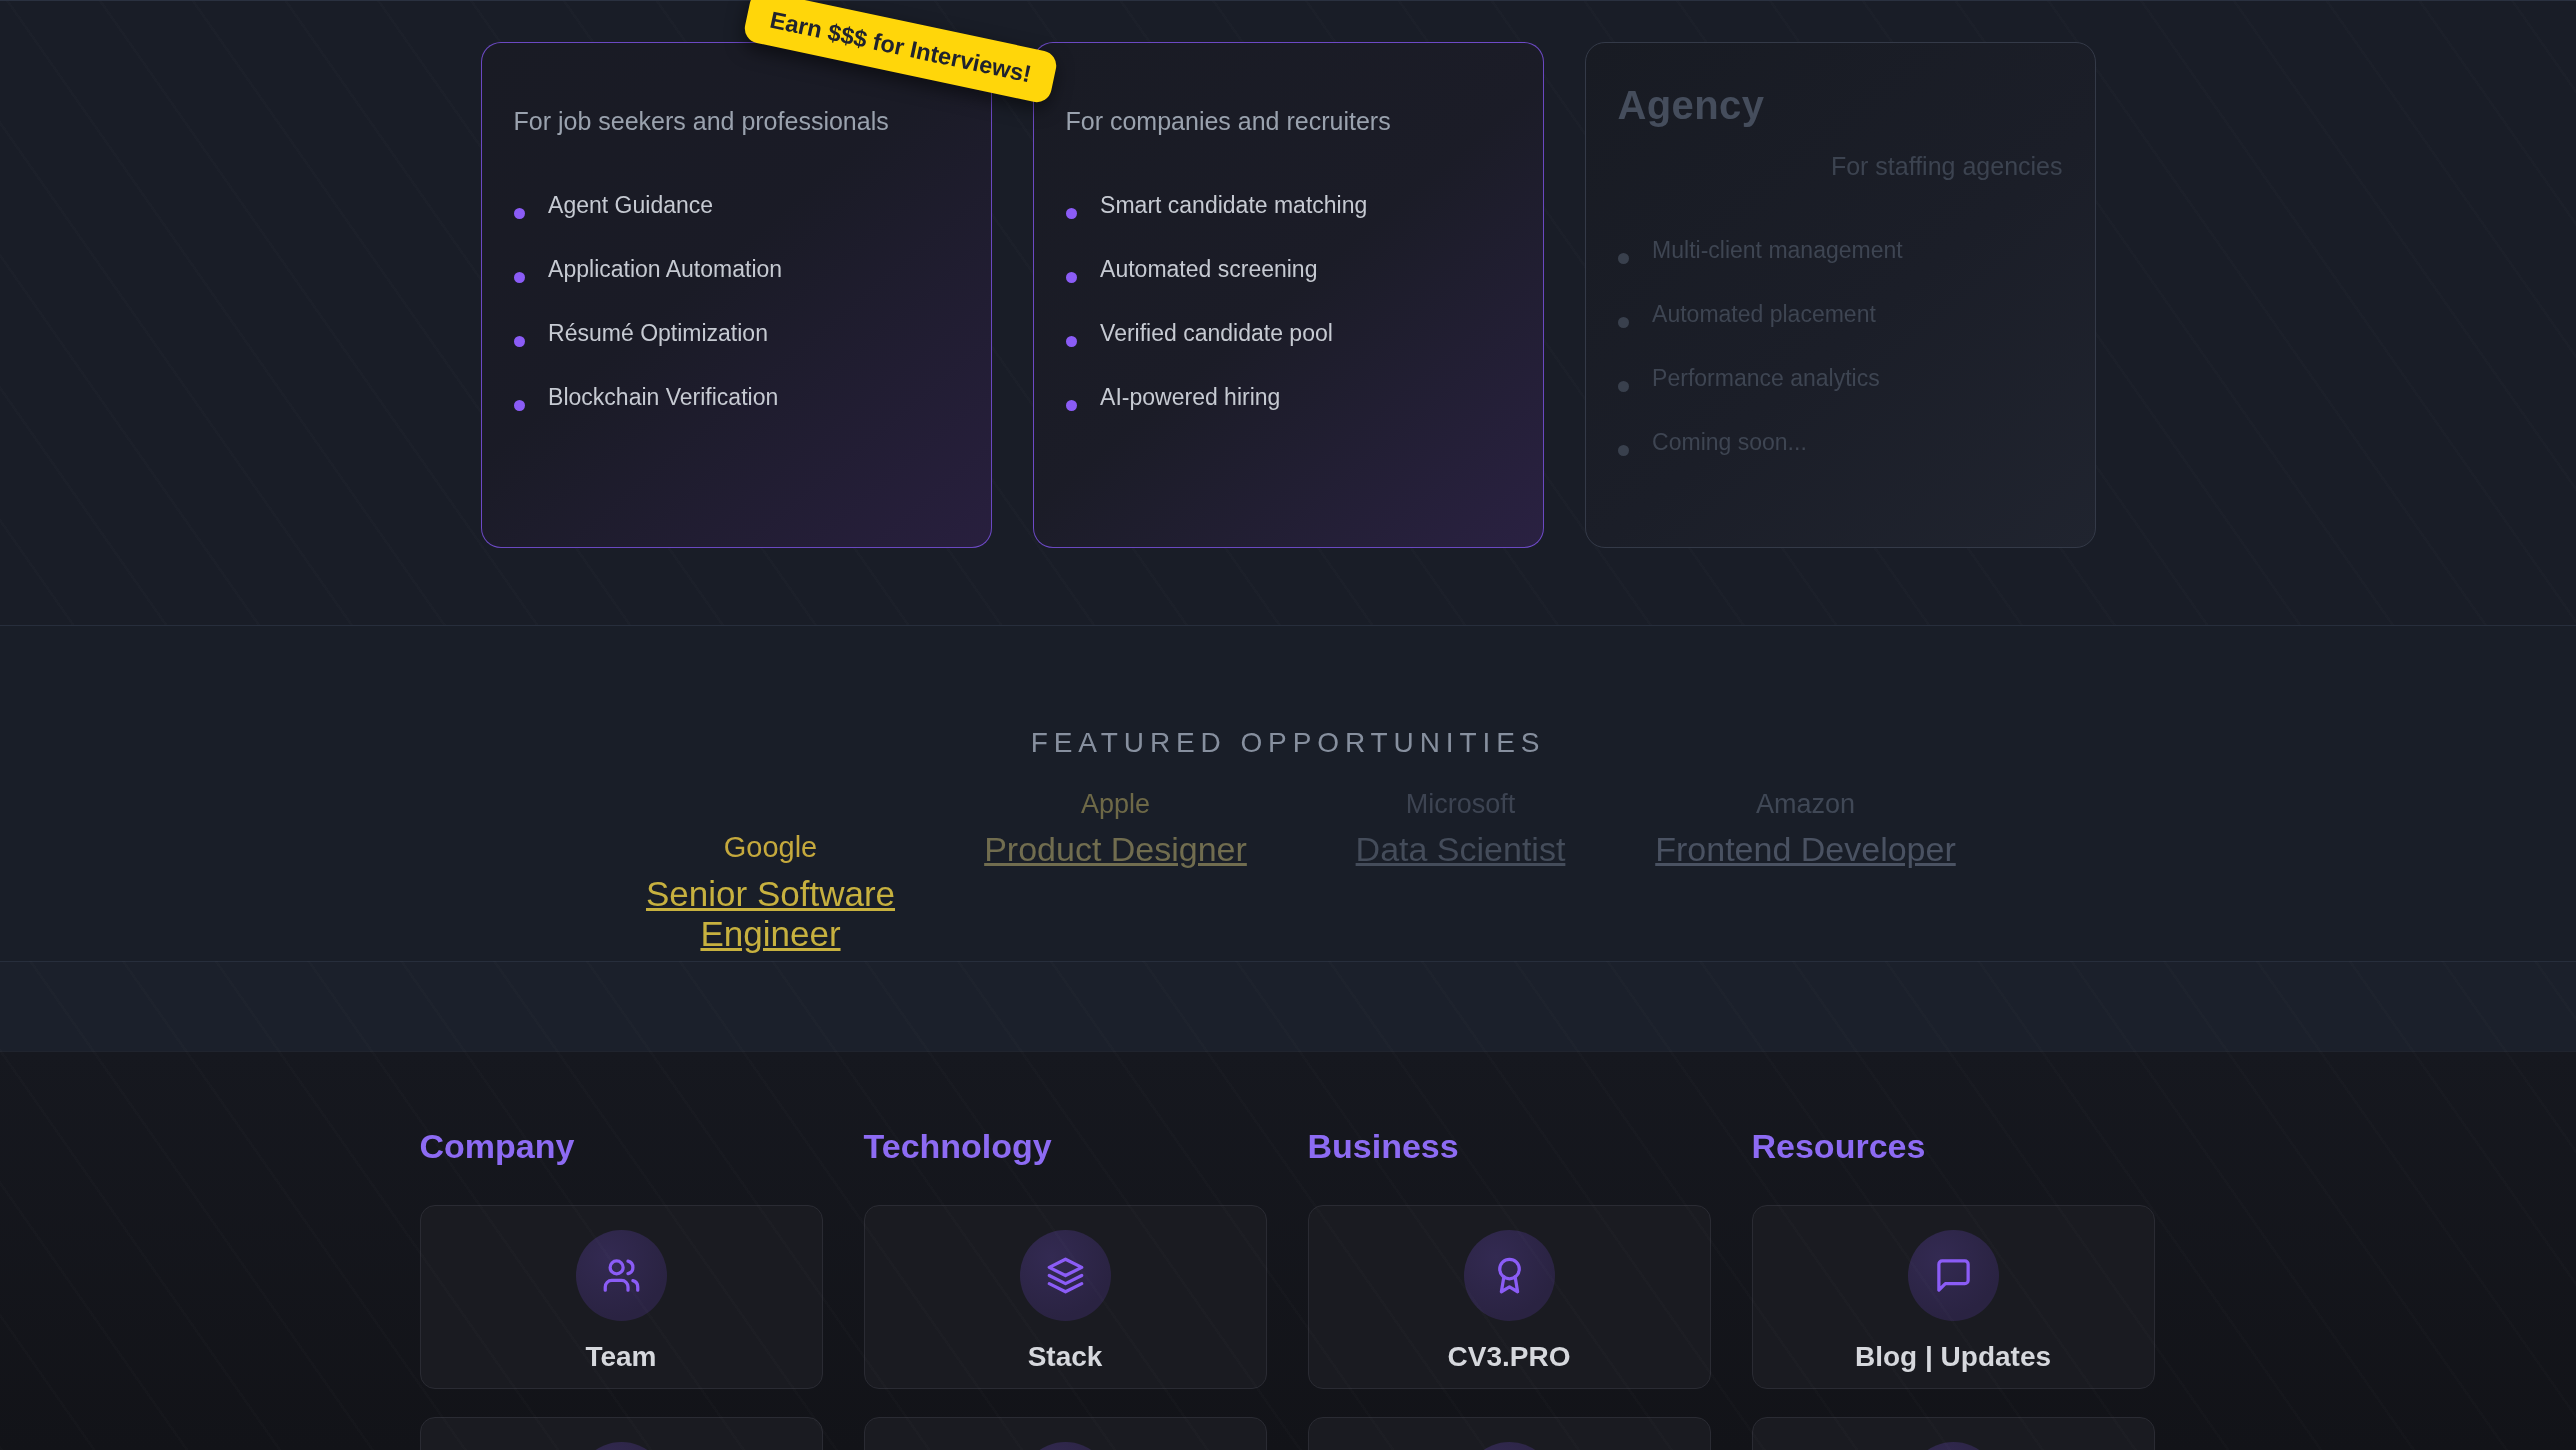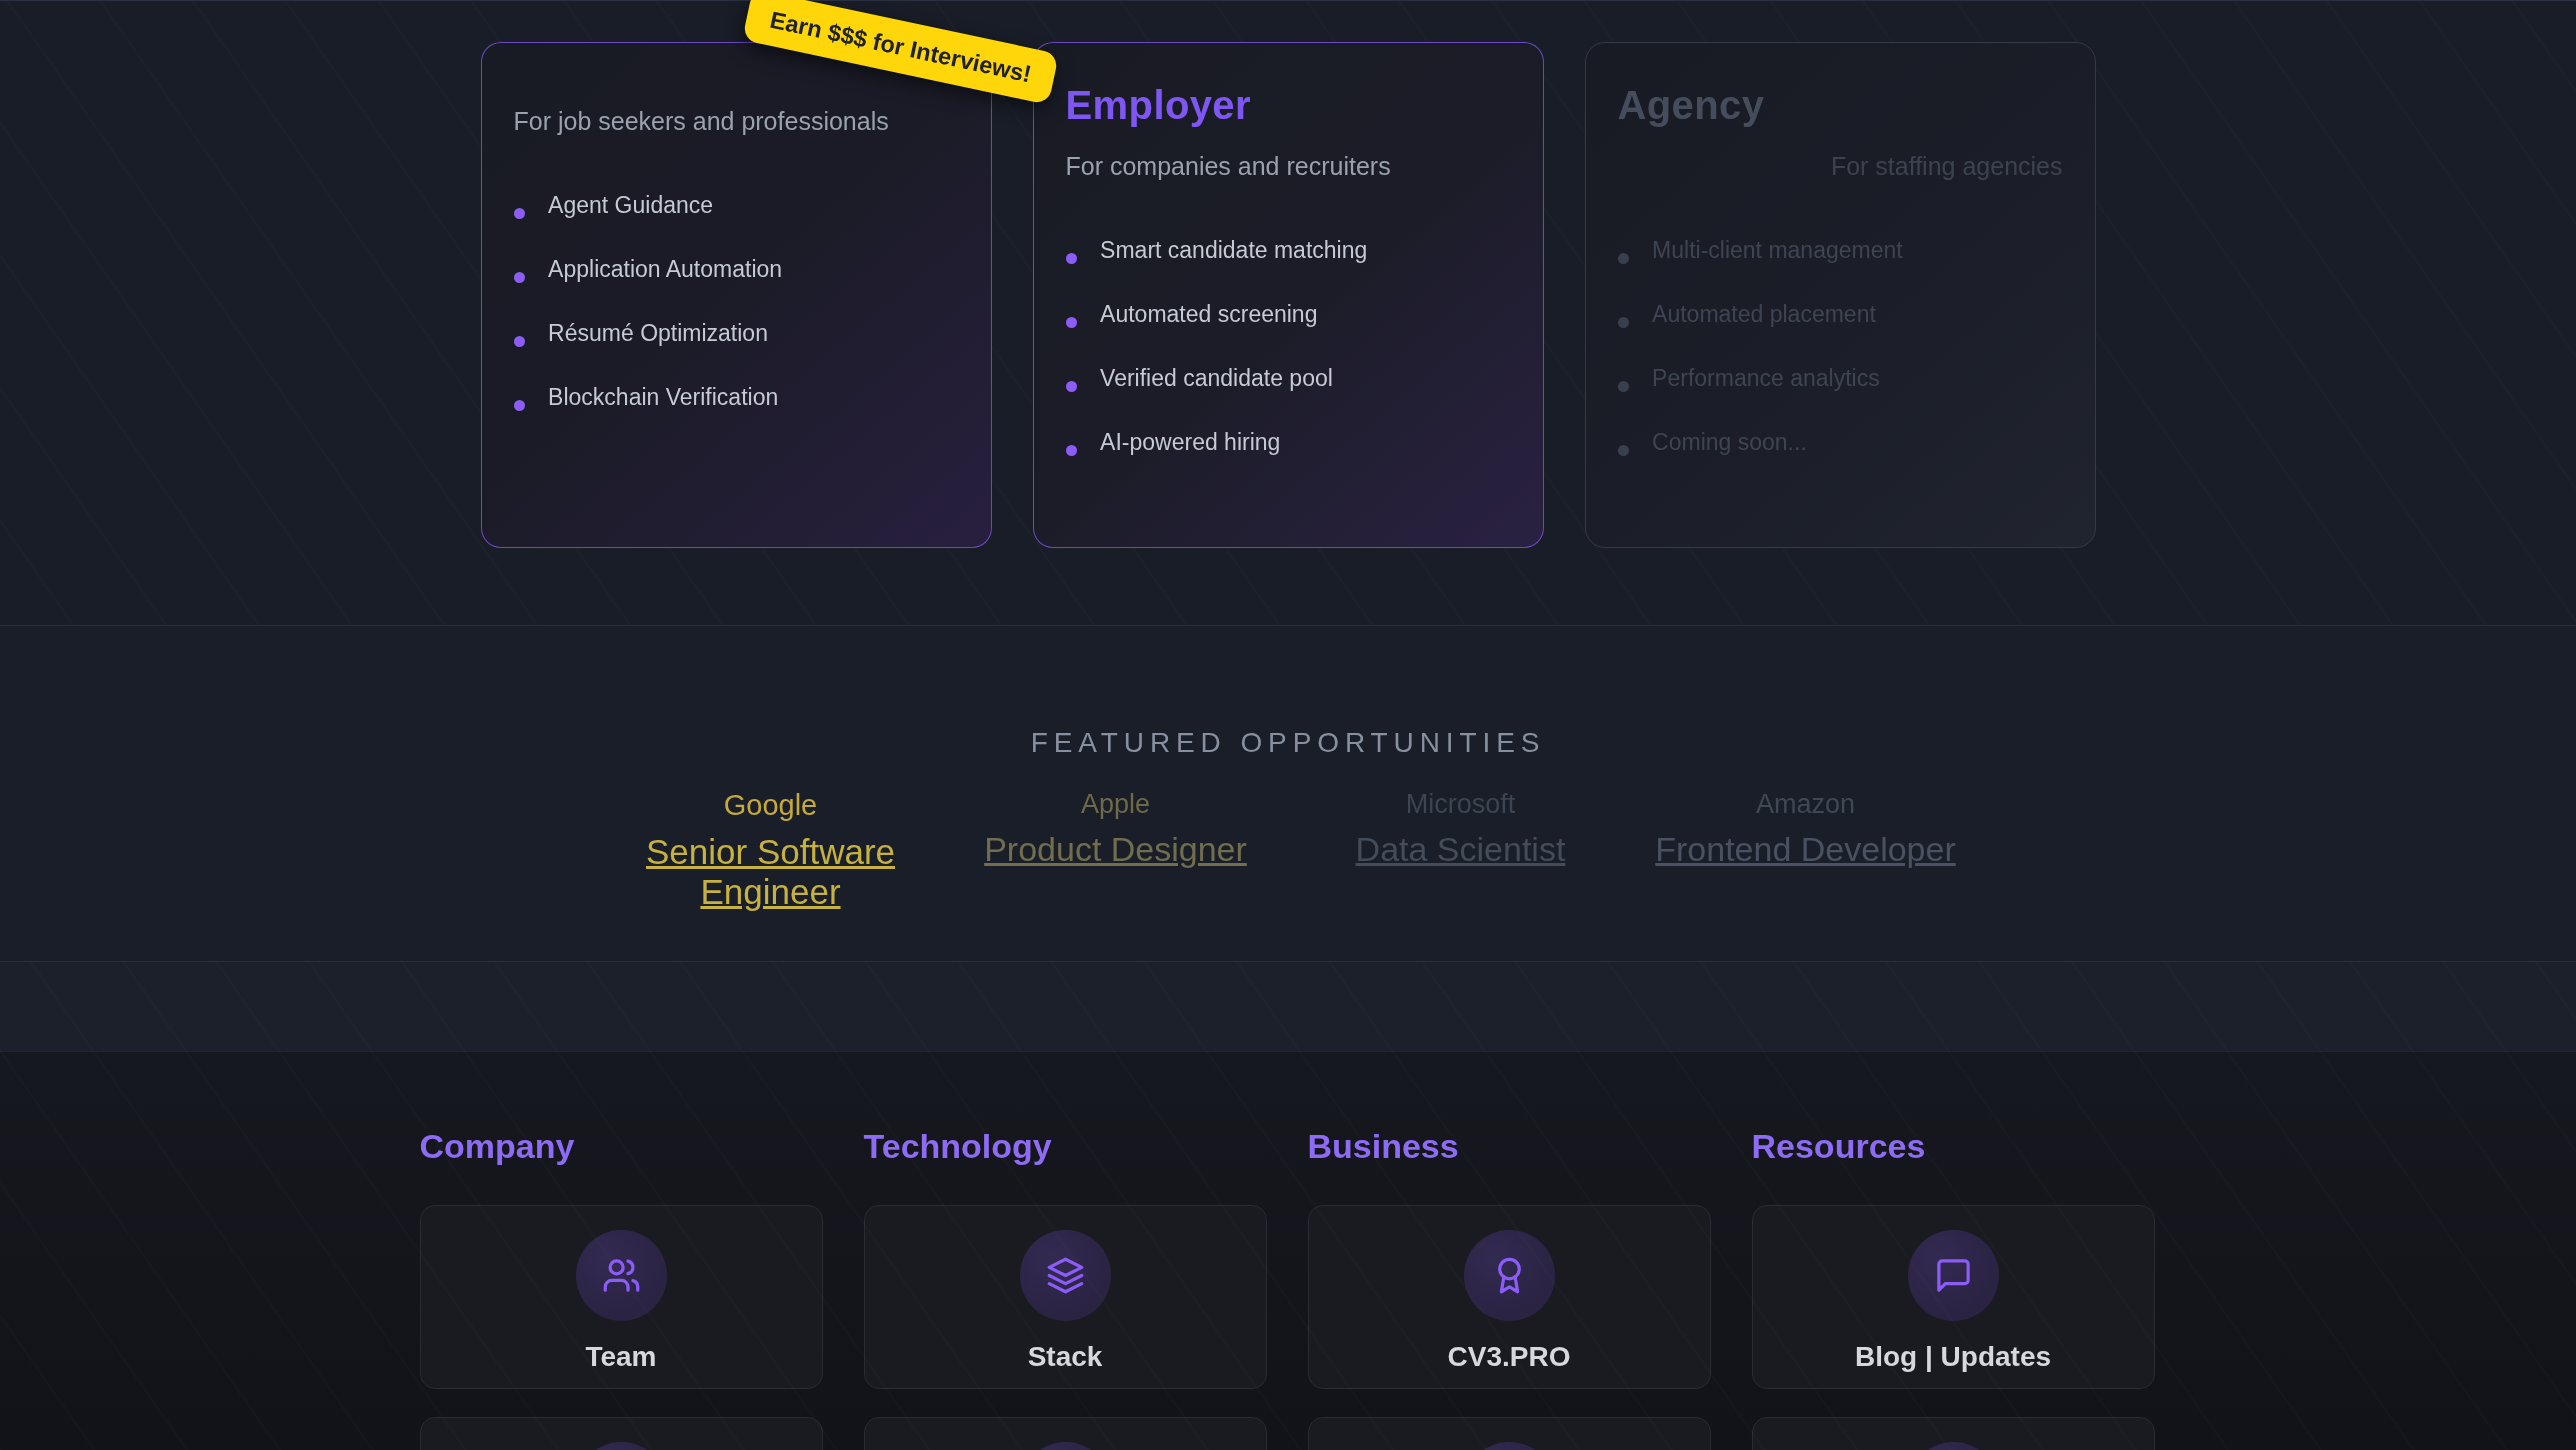--- a/index.html
+++ b/index.html
@@ -61,21 +61,21 @@
   
   .section-featured{
     height:336px; border-top:0.8px solid #272e3c; background:#191e28;
     text-align:center; padding-top:101px; position:relative;
   }
   .featured-heading{ font-size:28px; font-weight:400; letter-spacing:5.9px; color:#87909f; }
   .jobs-row{ margin-top:30px; display:flex; justify-content:center; }
   .job-item{ width:345px; }
   .job-company{ font-size:27px; margin-bottom:10px; }
   .job-title{ font-size:34px;text-decoration:underline; }
-  .job-item.state-active .job-company{ color:#c5a93d; font-size:29px; }
+  .job-item.state-active .job-company{ color:#c5a93d; font-size:29px;margin-top:42px; }
   .job-item.state-active .job-title{ color:#c7b13f; font-size:35px; }
   .job-item.state-near .job-company{ color:#6e6947; }
   .job-item.state-near .job-title{ color:#716d4f; }
   .job-item.state-dim .job-company{ color:#3d4452; }
   .job-item.state-dim .job-title{ color:#444c5a; }
   .job-item.state-dim2 .job-company{ color:#404856; }
   .job-item.state-dim2 .job-title{ color:#4a5262; }
 
   
   .section-strip{ height:90px; background:#1b202b; border-top:0.8px solid #272e3c; }
@@ -129,21 +129,20 @@
             <span>Résumé Optimization</span>
           </li>
         <li>
             <span class="dot"></span>
             <span>Blockchain Verification</span>
           </li>
       </ul>
     </div>
 
     <div class="plan-card employer">
-      <div class="plan-title">Employer</div>
       <div class="plan-subtitle">For companies and recruiters</div>
       <ul class="plan-features">
         <li>
             <span class="dot"></span>
             <span>Smart candidate matching</span>
           </li>
         <li>
             <span class="dot"></span>
             <span>Automated screening</span>
           </li>

